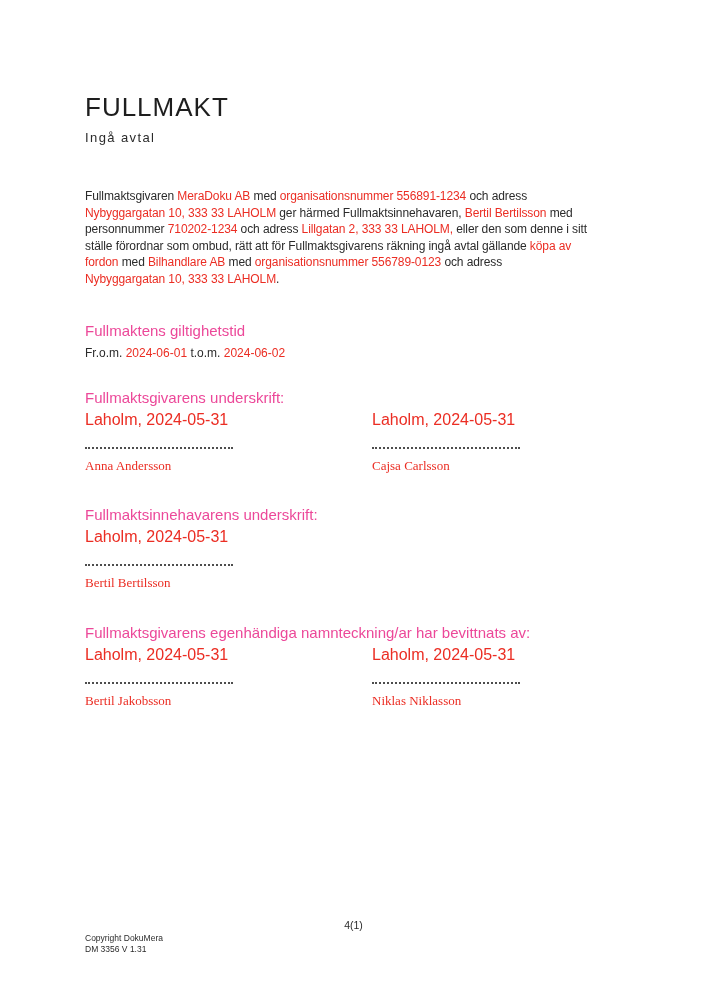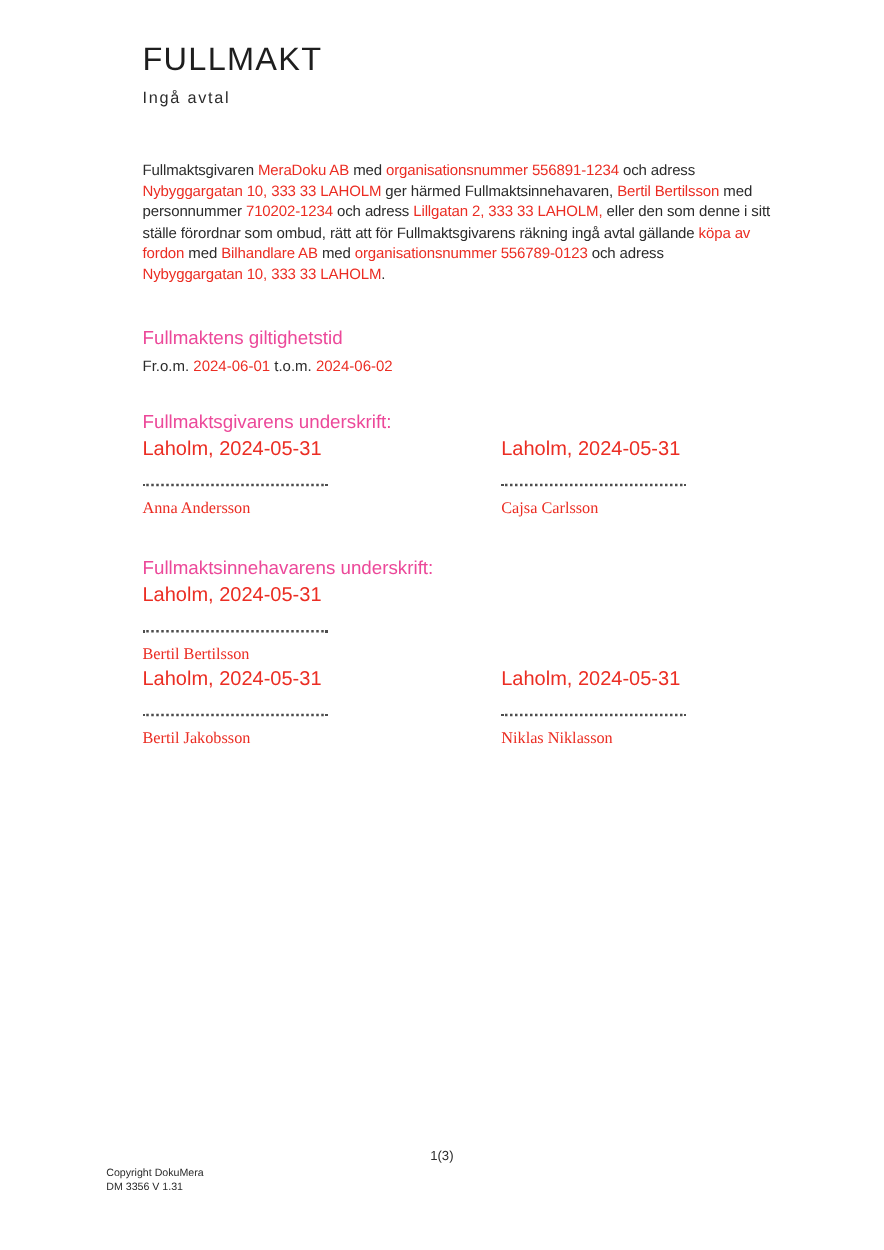--- a/index.html
+++ b/index.html
@@ -4,21 +4,21 @@
 <style>
   html,body{margin:0;padding:0;background:#ffffff;}
   .page{
     position:relative;
     width:707px;height:1000px;
     background:#ffffff;
     color:var(--text,#2b2b2b);
     font-family:"Liberation Sans",sans-serif;
     overflow:hidden;
   }
-  .content{padding:34px 80px 0 85px;margin-left:29px;}
+  .content{padding:94px 80px 0 85px;}
   h1{
     margin:0;font-size:26px;font-weight:400;line-height:27px;
     letter-spacing:1px;color:#1e1e1e;
   }
   .subtitle{
     margin-top:9px;font-size:13px;line-height:16px;
     letter-spacing:1.4px;color:#2b2b2b;
   }
   .intro{
     margin:42px 0 0 0;width:585px;
@@ -82,33 +82,34 @@
 
     <h2 id="holder-heading">Fullmaktsinnehavarens underskrift:</h2>
     <div class="sig-grid">
       <div class="sig-cell">
         <div class="place-date red">Laholm, 2024-05-31</div>
         <div class="dotted"></div>
         <div class="sig-name red">Bertil Bertilsson</div>
       </div>
     </div>
 
+    <h2 id="witness-heading">Fullmaktsgivarens egenhändiga namnteckning/ar har bevittnats av:</h2>
     <div class="sig-grid">
       <div class="sig-cell">
         <div class="place-date red">Laholm, 2024-05-31</div>
         <div class="dotted"></div>
         <div class="sig-name red">Bertil Jakobsson</div>
       </div>
       <div class="sig-cell">
         <div class="place-date red">Laholm, 2024-05-31</div>
         <div class="dotted"></div>
         <div class="sig-name red">Niklas Niklasson</div>
       </div>
     </div>
 
   </div>
 
-  <div class="page-number">1(3)</div>
+  <div class="page-number">4(1)</div>
   <div class="copyright">
     <div>Copyright DokuMera</div>
     <div>DM 3356 V 1.31</div>
   </div>
 </div>
 
 </body></html>

